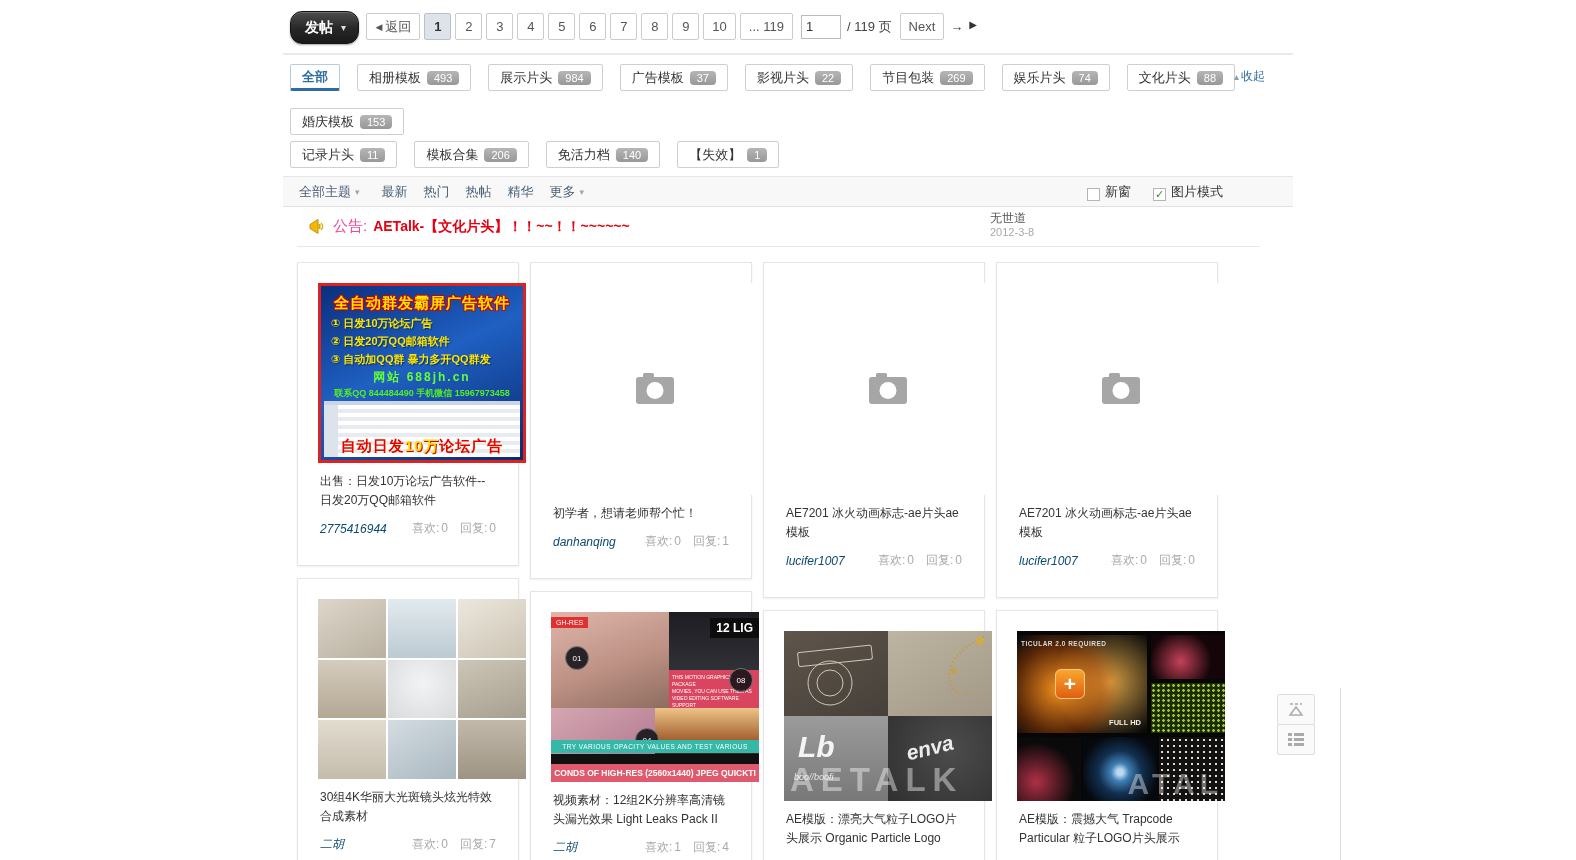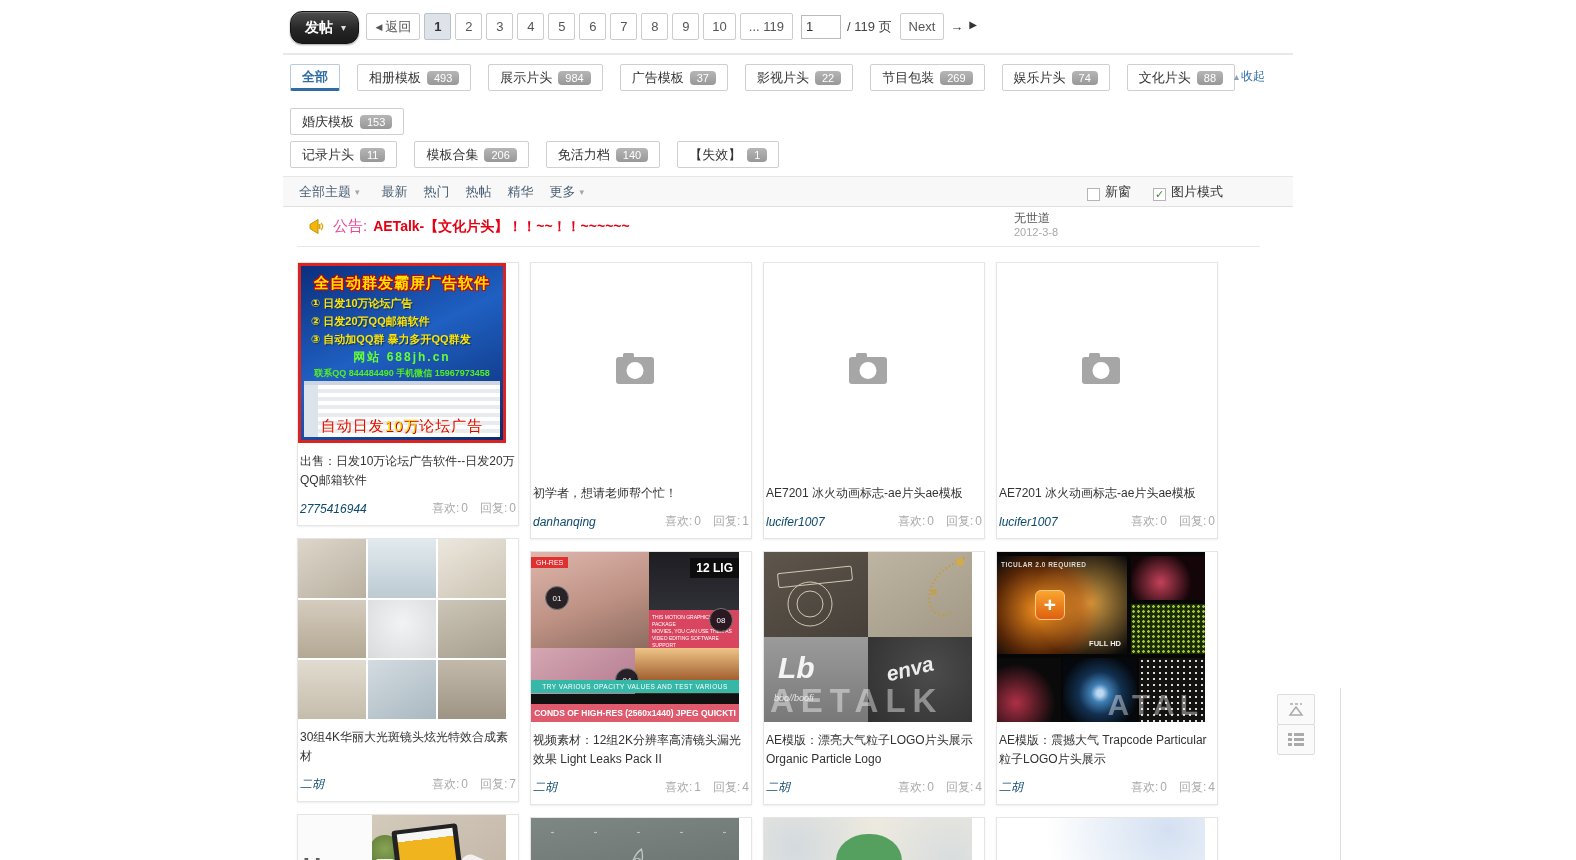--- a/index.html
+++ b/index.html
@@ -38,47 +38,47 @@
   .more { display:flex; align-items:center; gap:4px; }
   .fb-right { position:absolute; right:70px; display:flex; align-items:center; gap:22px; }
   .cbx { display:flex; align-items:flex-end; gap:5px; cursor:pointer; font-size:13px; color:#333; }
   .cbx .box { width:13px; height:13px; border:1px solid #b5b5b5; background:#fff; display:flex; align-items:center; justify-content:center; font-size:11px; color:#3c8a34; font-weight:bold; line-height:1; }
 
   
   .announce { position:relative; height:40px; margin:0 33px 0 14px; border-bottom:1px solid #e7e7e7; display:flex; align-items:center; }
   .ann-icon { margin:0 8px 0 11px; }
   .ann-prefix { color:#ec4899; font-size:15px; margin-right:6px; }
   .ann-title { color:#e60012; font-size:14px; font-weight:bold; cursor:pointer; }
-  .ann-meta { position:absolute; left:693px; top:4px; line-height:14px;margin-left:24px; }
+  .ann-meta { position:absolute; left:693px; top:4px; line-height:14px; }
   .ann-author { color:#555; font-size:12px; display:block; cursor:pointer; }
   .ann-date { color:#a9a9a9; font-size:11px; display:block; }
 
   
   .grid { display:flex; gap:11px; margin:15px 0 0 14px; }
   .gcol { width:222px; display:flex; flex-direction:column; gap:12px; }
-  .card { background:#fff; border:1px solid #e5e5e5; box-shadow:0 1px 2px rgba(0,0,0,.07); padding:0; }
+  .card { background:#fff; border:1px solid #e5e5e5; box-shadow:0 1px 2px rgba(0,0,0,.07); padding:20px; }
   .thumb { width:208px; position:relative; overflow:hidden; cursor:pointer; }
   .c-title { margin:9px 2px 0; font-size:12px; line-height:19px; color:#333; cursor:pointer; }
   .c-meta { display:flex; justify-content:space-between; align-items:center; margin:10px 2px 8px; }
   .c-author { color:#0c4a6e; font-size:12px; cursor:pointer;font-style:italic; }
   .c-stats { color:#aaa; font-size:12px; display:flex; gap:12px; }
   .c-stats b { font-weight:normal; margin-left:2px; }
 
   
   .ph { height:212px; background:#fff; display:flex; align-items:center; justify-content:center; }
 
   
   .ad { height:180px; border:3px solid #dd2222; background:linear-gradient(155deg,#0b2f7d,#1f60c2 45%,#0a2a70); text-align:center; }
   .ad-h { margin-top:8px; font-size:15px; font-weight:bold; color:#ffe400; text-shadow:1px 1px 0 #c00,-1px -1px 0 #c00,1px -1px 0 #c00,-1px 1px 0 #c00; letter-spacing:1px; }
   .ad-l { text-align:left; padding-left:10px; font-size:11px; font-weight:bold; color:#ffe400; margin-top:3px; text-shadow:1px 1px 1px #03306b; }
   .ad-site { font-size:12px; font-weight:bold; color:#6f3; margin-top:2px; letter-spacing:2px; }
   .ad-contact { font-size:9px; font-weight:bold; color:#5e2; margin-top:1px; }
   .ad-shot { position:absolute; left:3px; right:3px; bottom:3px; height:56px; background:repeating-linear-gradient(#fff 0 4px,#e8ecf0 4px 8px); border-top:4px solid #cdd6e0; }
   .ad-shot:before { content:""; position:absolute; left:0; top:0; bottom:0; width:14px; background:#dde3ea; }
-  .ad-banner { position:absolute; left:0; right:0; bottom:4px; font-size:15px; font-weight:normal; color:#e60000; text-shadow:1px 1px 0 #ffd; letter-spacing:1px; }
+  .ad-banner { position:absolute; left:0; right:0; bottom:4px; font-size:15px; font-weight:bold; color:#e60000; text-shadow:1px 1px 0 #ffd; letter-spacing:1px; }
   .ad-banner .num { color:#ffdd00; text-shadow:1px 1px 0 #c00; }
 
   
   .beach { height:180px; display:grid; grid-template-columns:1fr 1fr 1fr; grid-template-rows:1fr 1fr 1fr; gap:2px; background:#fff; }
   .beach div { background:linear-gradient(150deg,#ddd6ca,#b9b0a0); }
   .beach .t2 { background:linear-gradient(#e2eaee,#bccad2); } .beach .t3 { background:linear-gradient(150deg,#ece7de,#cbc3b2); }
   .beach .t4 { background:linear-gradient(#d6ccbe,#b3a globally894); background:linear-gradient(#d6ccbe,#b3a894); } .beach .t5 { background:radial-gradient(circle at 50% 40%, #f2f3f4, #d8dadc); }
   .beach .t6 { background:linear-gradient(160deg,#ccc6b8,#a79f8e); } .beach .t7 { background:linear-gradient(#e2dcd0,#c4bcab); }
   .beach .t8 { background:linear-gradient(150deg,#d3dce1,#aab8c0); } .beach .t9 { background:linear-gradient(#c2b9aa,#9e9484); }
 

